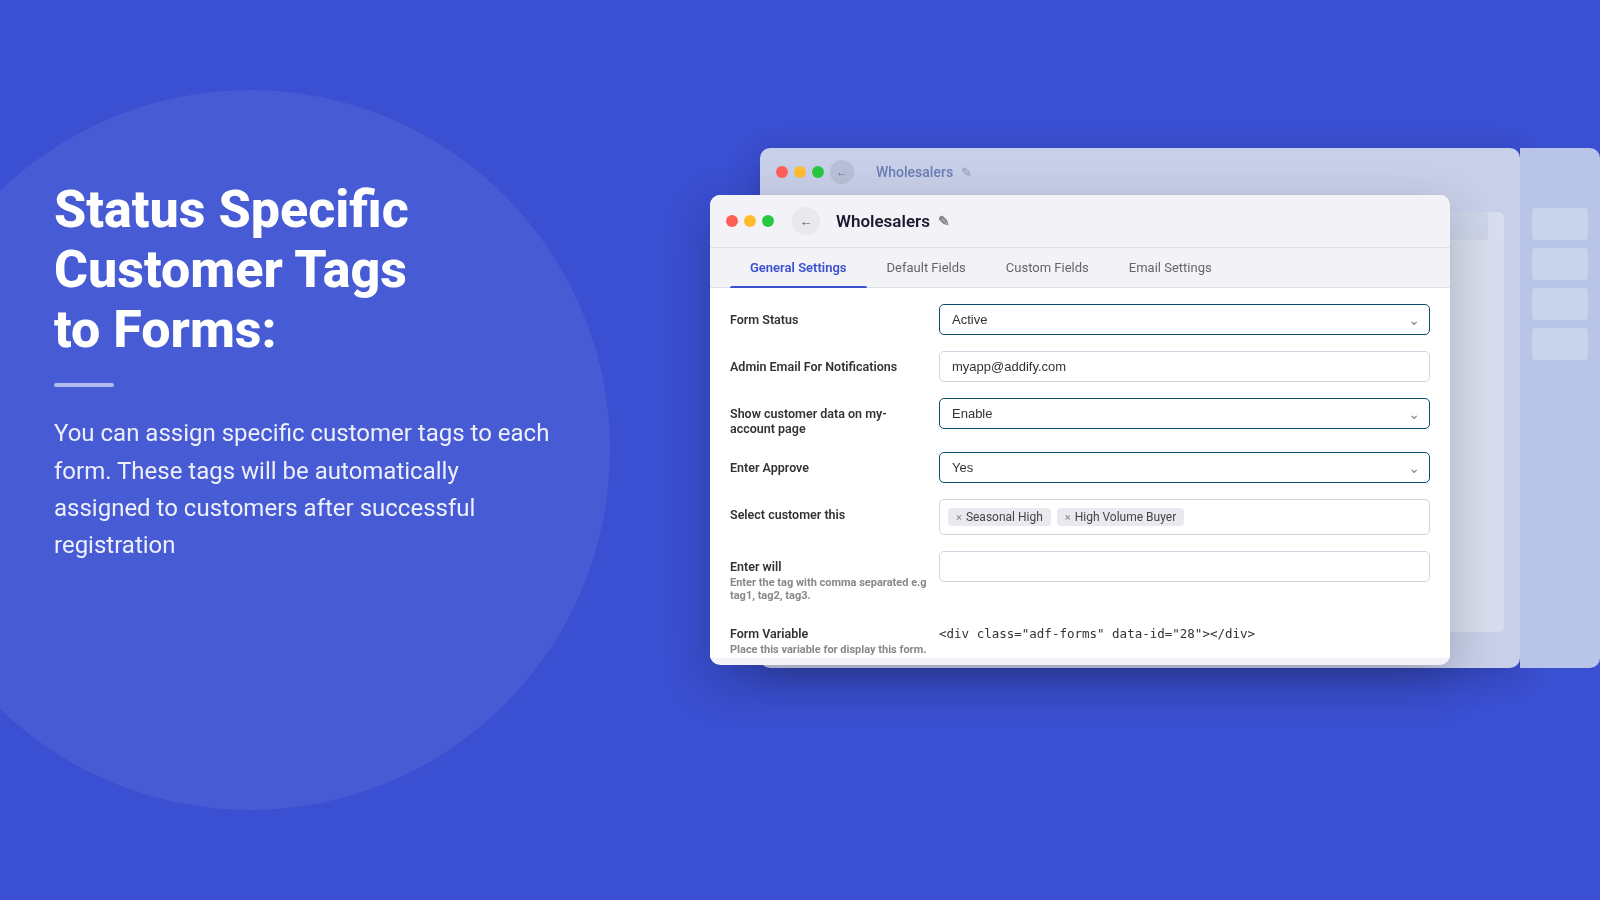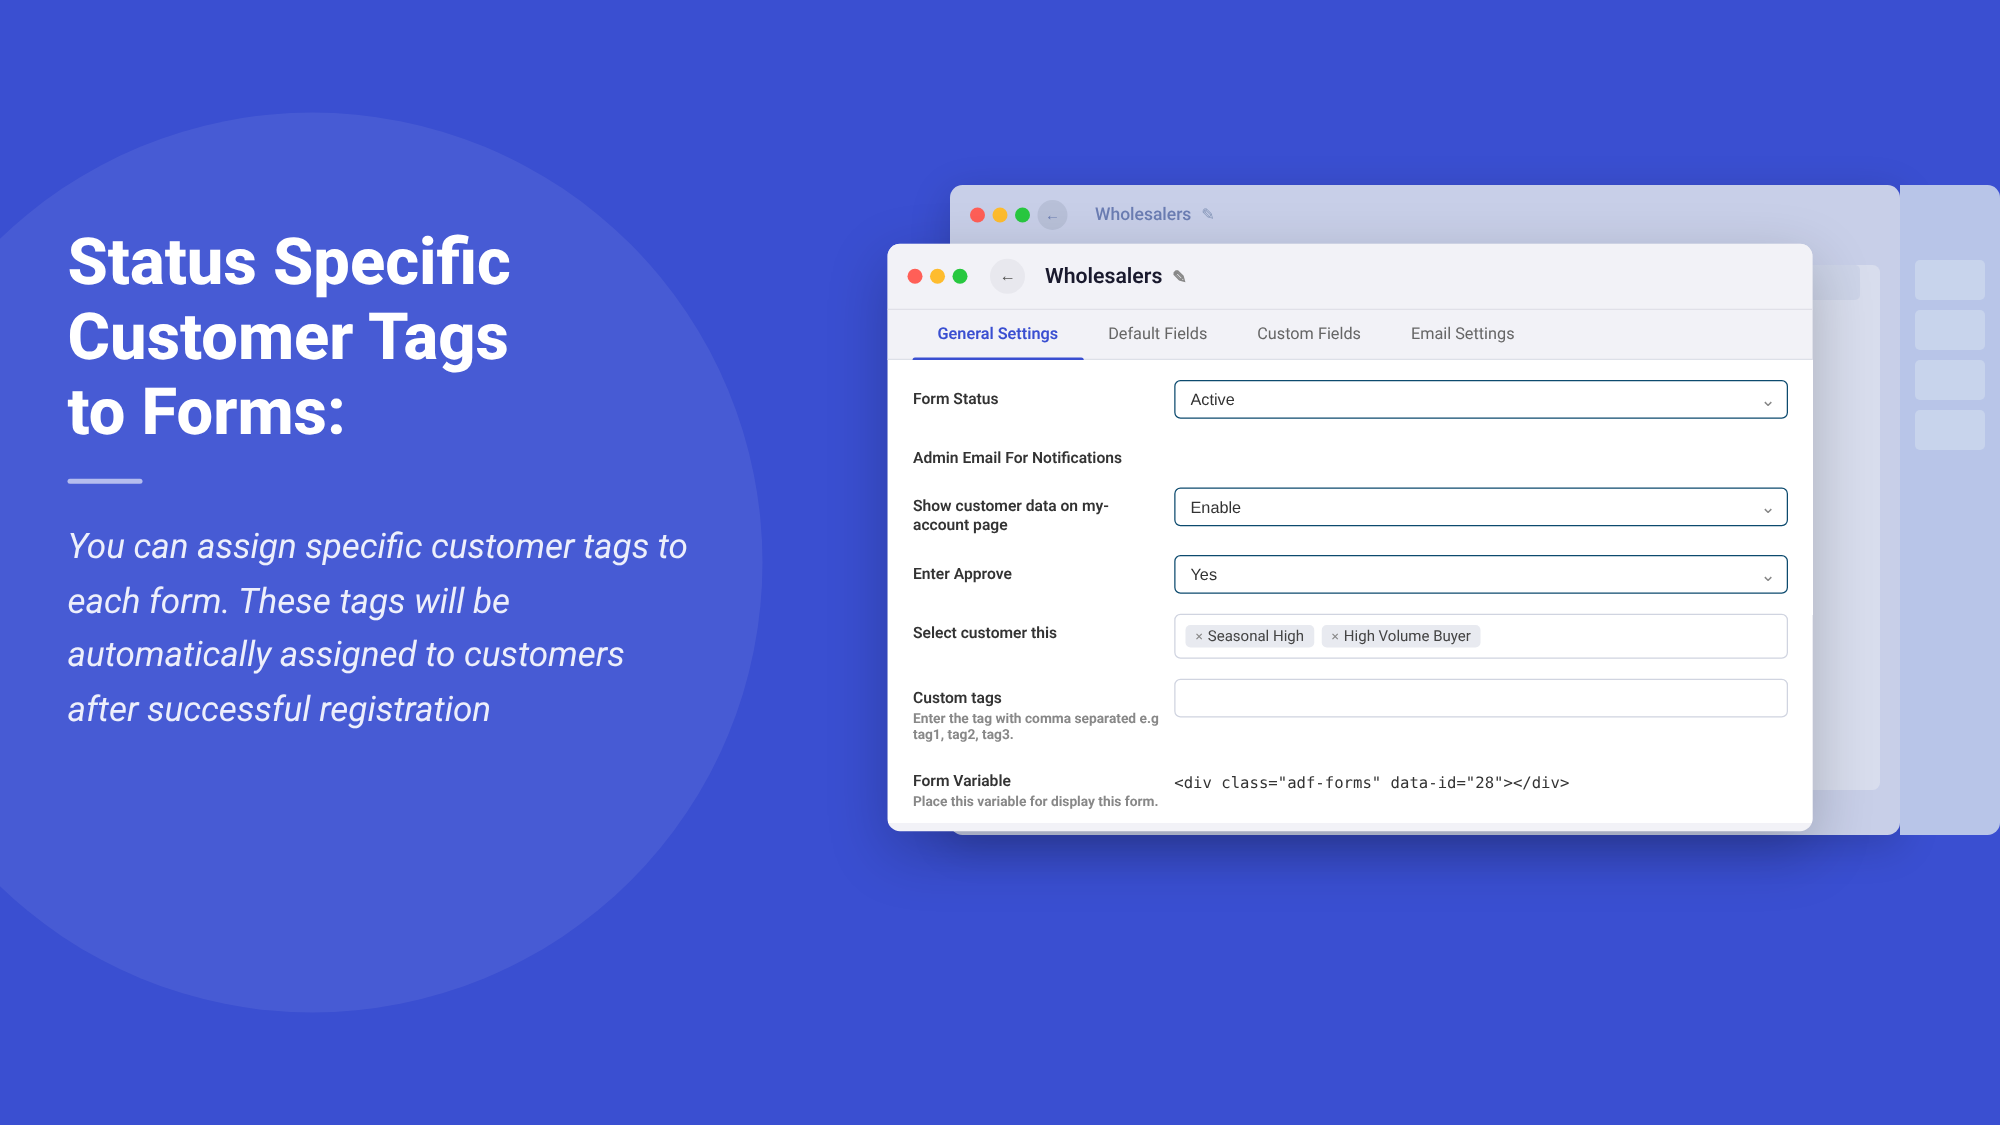--- a/index.html
+++ b/index.html
@@ -44,25 +44,24 @@
 
     .divider-line {
       width: 60px;
       height: 4px;
       background: rgba(255,255,255,0.6);
       border-radius: 2px;
       margin-bottom: 28px;
     }
 
     .description {
-      font-size: 28px;
+      font-size: 24px;
       font-weight: 400;
       color: rgba(255,255,255,0.9);
       line-height: 1.55;
-      font-style: italic;
     }
 
     
     .right-panel {
       position: absolute;
       right: 0;
       top: 0;
       width: 900px;
       height: 900px;
     }
@@ -425,20 +424,23 @@
               <option>Inactive</option>
             </select>
           </div>
         </div>
       </div>
 
       <div class="form-row">
         <div class="form-label">
           <span>Admin Email For Notifications</span>
         </div>
+        <div class="form-control">
+          <input type="text" class="text-input" value="myapp@addify.com" style="">
+        </div>
       </div>
 
       <div class="form-row">
         <div class="form-label">
           <span>Show customer data on my-account page</span>
         </div>
         <div class="form-control">
           <div class="select-wrapper">
             <select>
               <option>Enable</option>
@@ -475,21 +477,21 @@
             <span class="tag-chip">
               <span class="tag-remove">×</span>
               <span>High Volume Buyer</span>
             </span>
           </div>
         </div>
       </div>
 
       <div class="form-row">
         <div class="form-label">
-          <div>Custom tags</div>
+          <div>Enter will</div>
           <div class="form-label-sub">Enter the tag with comma separated e.g tag1, tag2, tag3.</div>
         </div>
         <div class="form-control">
           <input type="text" class="text-input" value="" style="">
         </div>
       </div>
 
       <div class="form-row">
         <div class="form-label">
           <div>Form Variable</div>

